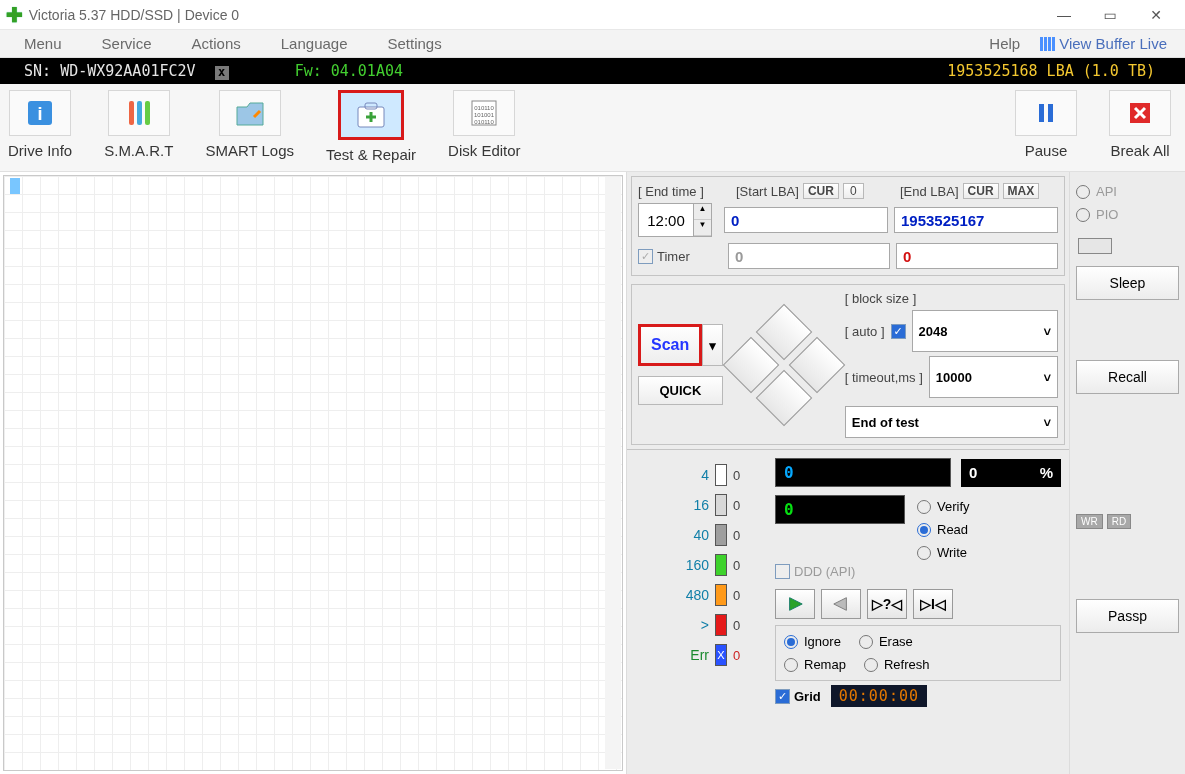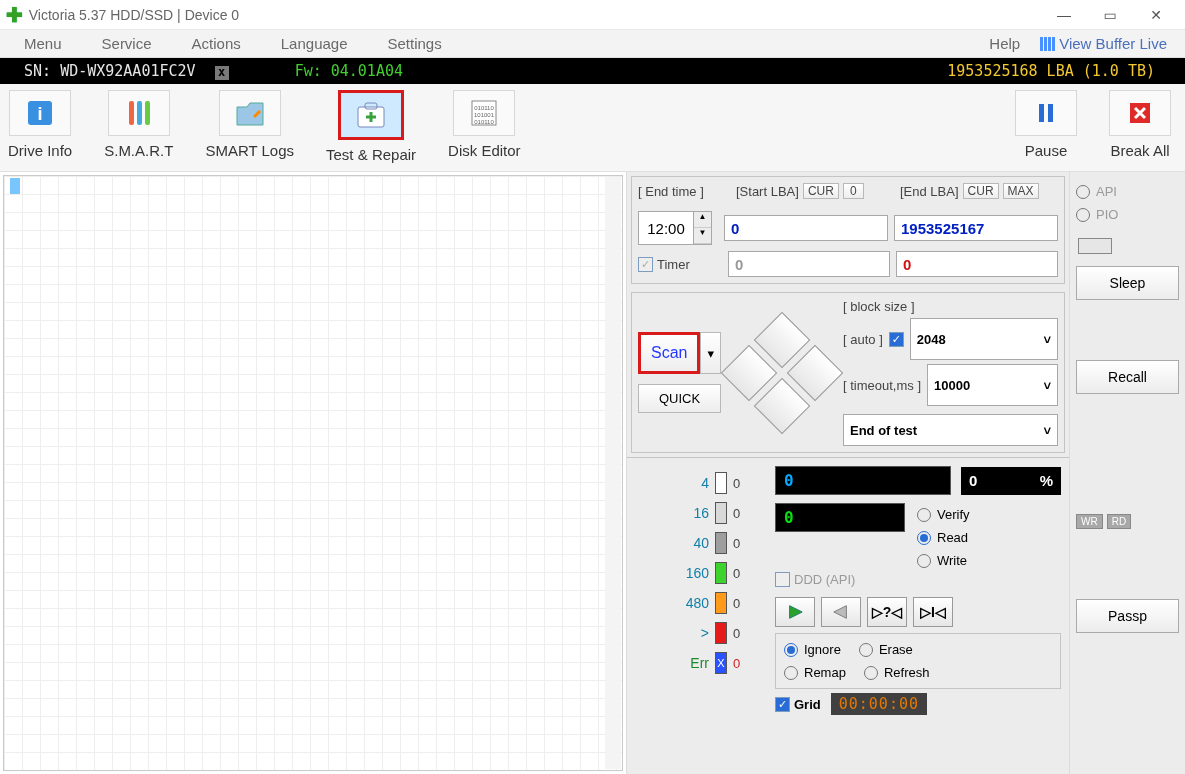--- a/index.html
+++ b/index.html
@@ -46,21 +46,21 @@
   .fieldset { border:1px solid #c4c4c4; margin:4px; padding:6px; background:#ececec;}
   .row { display:flex; align-items:center; gap:6px;}
   .tiny { font-size:12px; color:#474747;}
   .lblbox { color:#444; font-size:13px;}
   .numbox { border:1px solid #a8a8a8; background:#fff; height:26px; padding:0 6px; font-weight:bold; color:#0020c3; font-size:15px; display:flex; align-items:center;}
   .numbox.red { color:#d31010;}
   .spinner { width:80px; display:flex;}
   .spinner input { width:56px; height:34px; border:1px solid #a8a8a8; font-size:15px; text-align:center;}
   .spinner .arrows { width:18px; border:1px solid #a8a8a8; border-left:none; display:flex; flex-direction:column;}
   .spinner .arrows span { flex:1; font-size:8px; text-align:center; border-bottom:1px solid #ccc;}
-  .btn { border:1px solid #b8b8b8; background:linear-gradient(#fff,#ededed); padding:6px 12px; font-weight:normal; cursor:pointer; display:inline-flex; align-items:center; gap:4px;}
+  .btn { border:1px solid #b8b8b8; background:linear-gradient(#fff,#ededed); padding:6px 12px; font-weight:bold; cursor:pointer; display:inline-flex; align-items:center; gap:4px;}
   .btn.red-outline { outline:3px solid #d81a1a; outline-offset:-3px; color:#2436ff; font-size:16px;}
   .dropdown { border:1px solid #a8a8a8; background:#fff; height:42px; padding:0 6px; display:flex; align-items:center; justify-content:space-between; font-weight:bold; flex:1;}
   .checkbox { display:inline-flex; align-items:center; gap:4px;}
   .checkbox .box { width:15px; height:15px; border:1px solid #7e9cbe; background:#fff; display:flex;align-items:center;justify-content:center; font-size:11px; color:#fff;}
   .checkbox.checked .box { background:#2a6cd6; color:#fff;}
   .checkbox.disabled .box { background:#eee; color:#aaa;}
   
   .diamond { position:relative; width:106px; height:106px;}
   .diamond .d { position:absolute; width:40px; height:40px; border:1px solid #9a9a9a; background:linear-gradient(#fff,#e6e6e6); transform:rotate(45deg); display:flex; align-items:center; justify-content:center;}
   .diamond .d::after { content:""; width:0;height:0;border:6px solid transparent; transform:rotate(-45deg);}
@@ -86,21 +86,21 @@
   
   .mediabar { display:flex; gap:6px; margin:6px 0;}
   .mbtn { width:40px; height:30px; border:1px solid #999; background:linear-gradient(#fff,#e6e6e6); display:flex;align-items:center;justify-content:center; font-size:14px;}
   .mbtn svg { width:18px;height:18px;}
   
   .sidebtn { border:1px solid #aaa; background:linear-gradient(#fff,#ececec); padding:8px 4px; text-align:center; font-size:14px;}
   .sidechip { width:34px;height:16px;border:1px solid #888;background:#e6e6e6;display:inline-block; margin:2px;}
   .wr-rd { display:flex; gap:4px;}
   .wr-rd span { background:#a8a8a8; color:#fefefe; padding:1px 4px; font-size:10px; border:1px solid #888;}
   
-  .gridtime { background:#404040; color:#e47800; font-family:Consolas,monospace; padding:2px 8px; letter-spacing:1px; font-size:15px;}
+  .gridtime { background:#0f172a; color:#e47800; font-family:Consolas,monospace; padding:2px 8px; letter-spacing:1px; font-size:15px;}
 </style>
 </head>
 <body>
 
 <div class="titlebar">
   <span class="plus">✚</span>
   <span class="title">Victoria 5.37 HDD/SSD | Device 0</span>
   <div class="winbtn">—</div>
   <div class="winbtn">▭</div>
   <div class="winbtn">✕</div>
@@ -210,21 +210,21 @@
 <div class="main">
 
   <div class="scanmap">
     <div class="cursor"></div>
     <div class="scrolltrack"></div>
   </div>
 
   <div class="ctrlcol">
 
     <div class="fieldset">
-      <div class="row" style="margin-bottom:12px; align-items:flex-end;">
+      <div class="row" style="margin-bottom:4px; align-items:flex-end;">
         <div style="width:92px" class="lblbox">[ End time ]</div>
         <div style="flex:1;display:flex;align-items:center;gap:4px">
           <span class="lblbox">[Start LBA]</span>
           <span class="btn tiny" style="padding:0 4px">CUR</span>
           <span class="btn tiny" style="padding:0 6px;font-weight:normal">0</span>
         </div>
         <div style="flex:1;display:flex;align-items:center;gap:4px">
           <span class="lblbox">[End LBA]</span>
           <span class="btn tiny" style="padding:0 4px">CUR</span>
           <span class="btn tiny" style="padding:0 4px">MAX</span>

